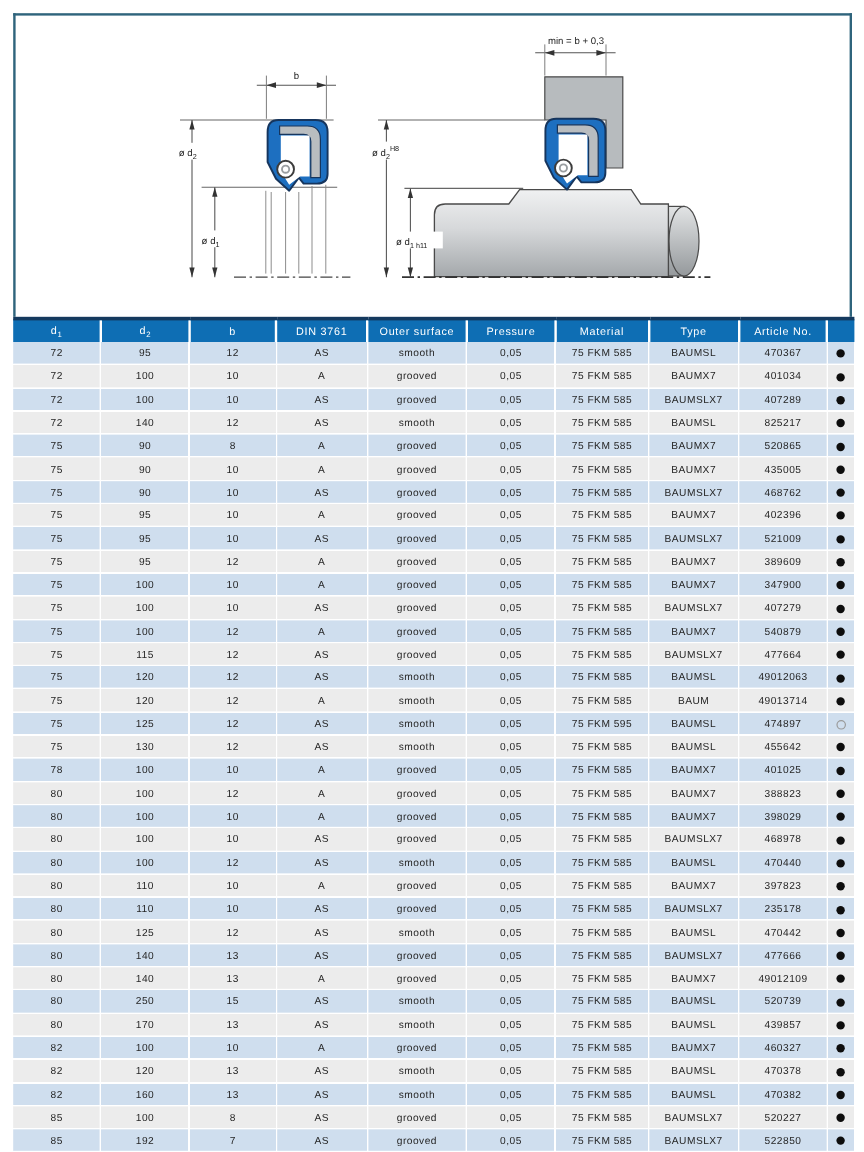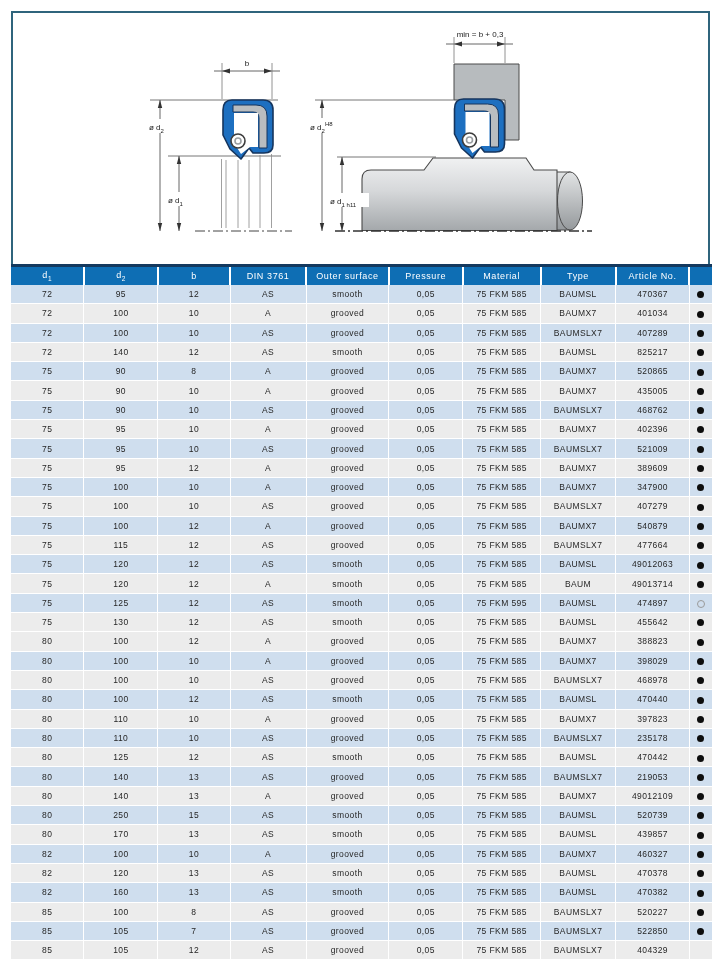--- a/index.html
+++ b/index.html
@@ -388,20 +388,32 @@
           <td>130</td>
           <td>12</td>
           <td>AS</td>
           <td>smooth</td>
           <td>0,05</td>
           <td>75 FKM 585</td>
           <td>BAUMSL</td>
           <td>455642</td>
           <td><span class="dot dot-filled"></span></td>
         </tr>
+        <tr style="background: rgb(207, 222, 238);">
+          <td>78</td>
+          <td>100</td>
+          <td>10</td>
+          <td>A</td>
+          <td>grooved</td>
+          <td>0,05</td>
+          <td>75 FKM 585</td>
+          <td>BAUMX7</td>
+          <td>401025</td>
+          <td><span class="dot dot-filled"></span></td>
+        </tr>
         <tr style="background: rgb(236, 236, 236);">
           <td>80</td>
           <td>100</td>
           <td>12</td>
           <td>A</td>
           <td>grooved</td>
           <td>0,05</td>
           <td>75 FKM 585</td>
           <td>BAUMX7</td>
           <td>388823</td>
@@ -481,21 +493,21 @@
         </tr>
         <tr style="background: rgb(207, 222, 238);">
           <td>80</td>
           <td>140</td>
           <td>13</td>
           <td>AS</td>
           <td>grooved</td>
           <td>0,05</td>
           <td>75 FKM 585</td>
           <td>BAUMSLX7</td>
-          <td>219053</td>
+          <td>477666</td>
           <td><span class="dot dot-filled"></span></td>
         </tr>
         <tr style="background: rgb(236, 236, 236);">
           <td>80</td>
           <td>140</td>
           <td>13</td>
           <td>A</td>
           <td>grooved</td>
           <td>0,05</td>
           <td>75 FKM 585</td>
@@ -570,21 +582,21 @@
           <td>AS</td>
           <td>grooved</td>
           <td>0,05</td>
           <td>75 FKM 585</td>
           <td>BAUMSLX7</td>
           <td>520227</td>
           <td><span class="dot dot-filled"></span></td>
         </tr>
         <tr style="background: rgb(207, 222, 238);">
           <td>85</td>
-          <td>105</td>
+          <td>192</td>
           <td>7</td>
           <td>AS</td>
           <td>grooved</td>
           <td>0,05</td>
           <td>75 FKM 585</td>
           <td>BAUMSLX7</td>
           <td>522850</td>
           <td><span class="dot dot-filled"></span></td>
         </tr>
         <tr style="background: rgb(236, 236, 236);">

